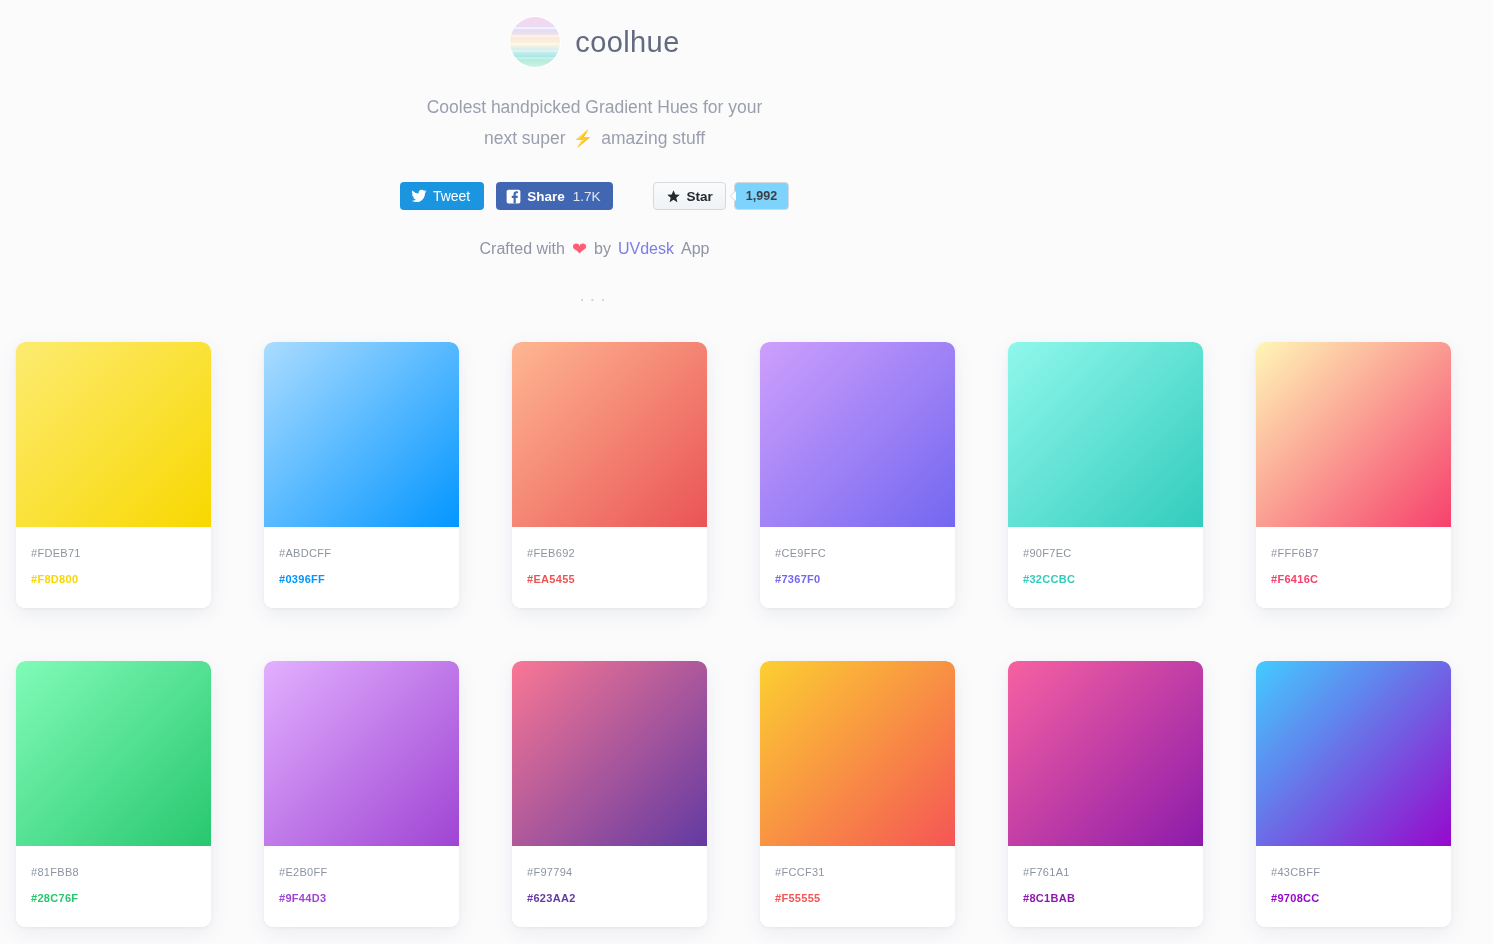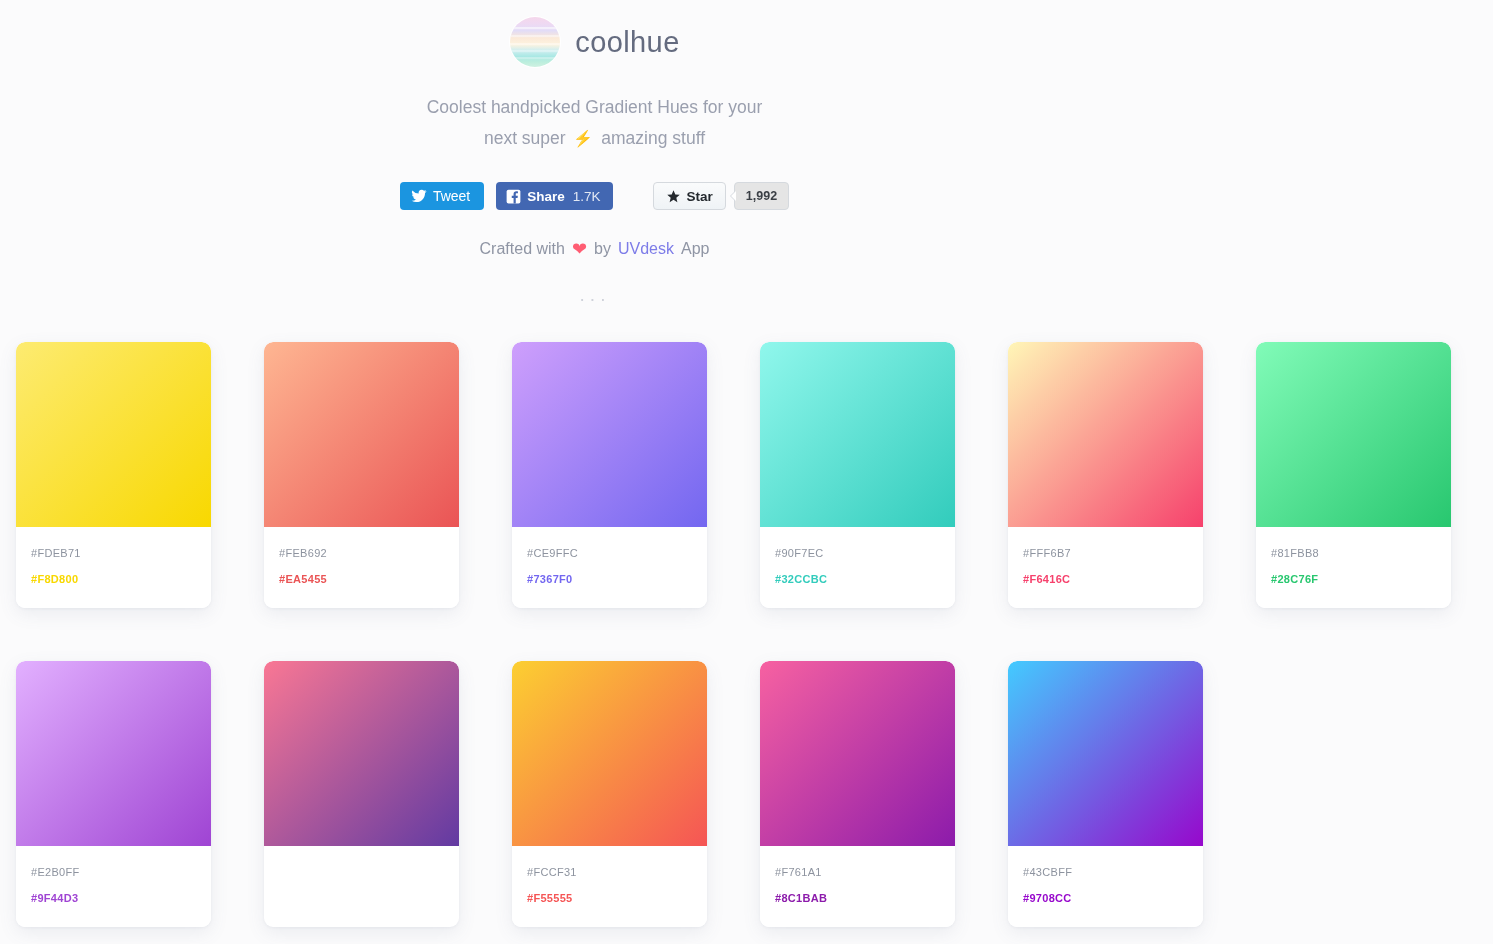--- a/index.html
+++ b/index.html
@@ -102,21 +102,21 @@
   .gh-count {
     position: relative;
     height: 28px;
     display: inline-flex;
     align-items: center;
     padding: 0 11px;
     margin-left: 8px;
     font-size: 12.5px;
     font-weight: 700;
     color: #3a3f45;
-    background: #e5e5e5;
+    background: #7dd3fc;
     border: 1px solid #d5d9de;
     border-radius: 4px;
     cursor: pointer;
   }
   .gh-count::before,
   .gh-count::after {
     content: "";
     position: absolute;
     top: 50%;
     left: -5px;
@@ -287,20 +287,27 @@
 
   <div class="grid">
       <div class="card">
         <div class="swatch" style="background: linear-gradient(135deg, rgb(253, 235, 113) 0%, rgb(248, 216, 0) 100%);"></div>
         <div class="meta">
           <div class="hex hex-from">#FDEB71</div>
           <div class="hex hex-to" style="color: rgb(248, 216, 0);">#F8D800</div>
         </div>
       </div>
       <div class="card">
+        <div class="swatch" style="background: linear-gradient(135deg, rgb(171, 220, 255) 0%, rgb(3, 150, 255) 100%);"></div>
+        <div class="meta">
+          <div class="hex hex-from">#ABDCFF</div>
+          <div class="hex hex-to" style="color: rgb(3, 150, 255);">#0396FF</div>
+        </div>
+      </div>
+      <div class="card">
         <div class="swatch" style="background: linear-gradient(135deg, rgb(254, 182, 146) 0%, rgb(234, 84, 85) 100%);"></div>
         <div class="meta">
           <div class="hex hex-from">#FEB692</div>
           <div class="hex hex-to" style="color: rgb(234, 84, 85);">#EA5455</div>
         </div>
       </div>
       <div class="card">
         <div class="swatch" style="background: linear-gradient(135deg, rgb(206, 159, 252) 0%, rgb(115, 103, 240) 100%);"></div>
         <div class="meta">
           <div class="hex hex-from">#CE9FFC</div>
@@ -330,20 +337,24 @@
       </div>
       <div class="card">
         <div class="swatch" style="background: linear-gradient(135deg, rgb(226, 176, 255) 0%, rgb(159, 68, 211) 100%);"></div>
         <div class="meta">
           <div class="hex hex-from">#E2B0FF</div>
           <div class="hex hex-to" style="color: rgb(159, 68, 211);">#9F44D3</div>
         </div>
       </div>
       <div class="card">
         <div class="swatch" style="background: linear-gradient(135deg, rgb(249, 119, 148) 0%, rgb(98, 58, 162) 100%);"></div>
+        <div class="meta">
+          <div class="hex hex-from">#F97794</div>
+          <div class="hex hex-to" style="color: rgb(98, 58, 162);">#623AA2</div>
+        </div>
       </div>
       <div class="card">
         <div class="swatch" style="background: linear-gradient(135deg, rgb(252, 207, 49) 0%, rgb(245, 85, 85) 100%);"></div>
         <div class="meta">
           <div class="hex hex-from">#FCCF31</div>
           <div class="hex hex-to" style="color: rgb(245, 85, 85);">#F55555</div>
         </div>
       </div>
       <div class="card">
         <div class="swatch" style="background: linear-gradient(135deg, rgb(247, 97, 161) 0%, rgb(140, 27, 171) 100%);"></div>

